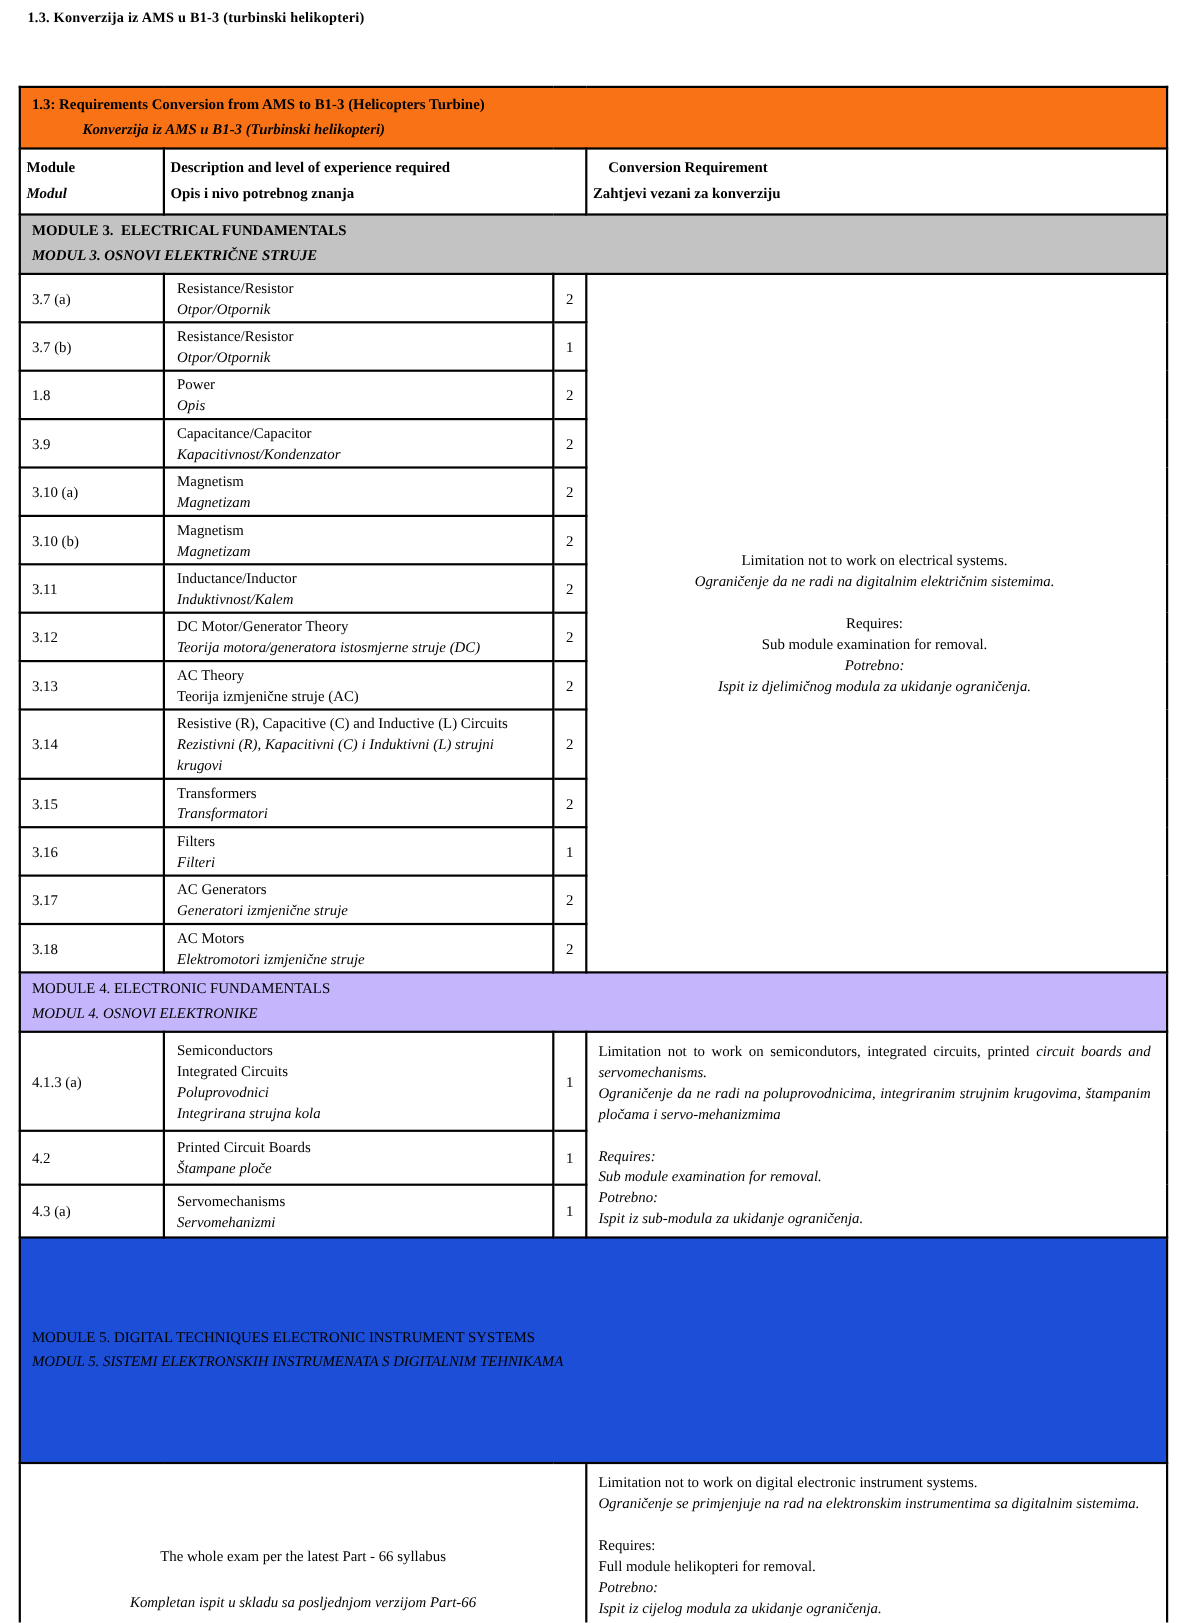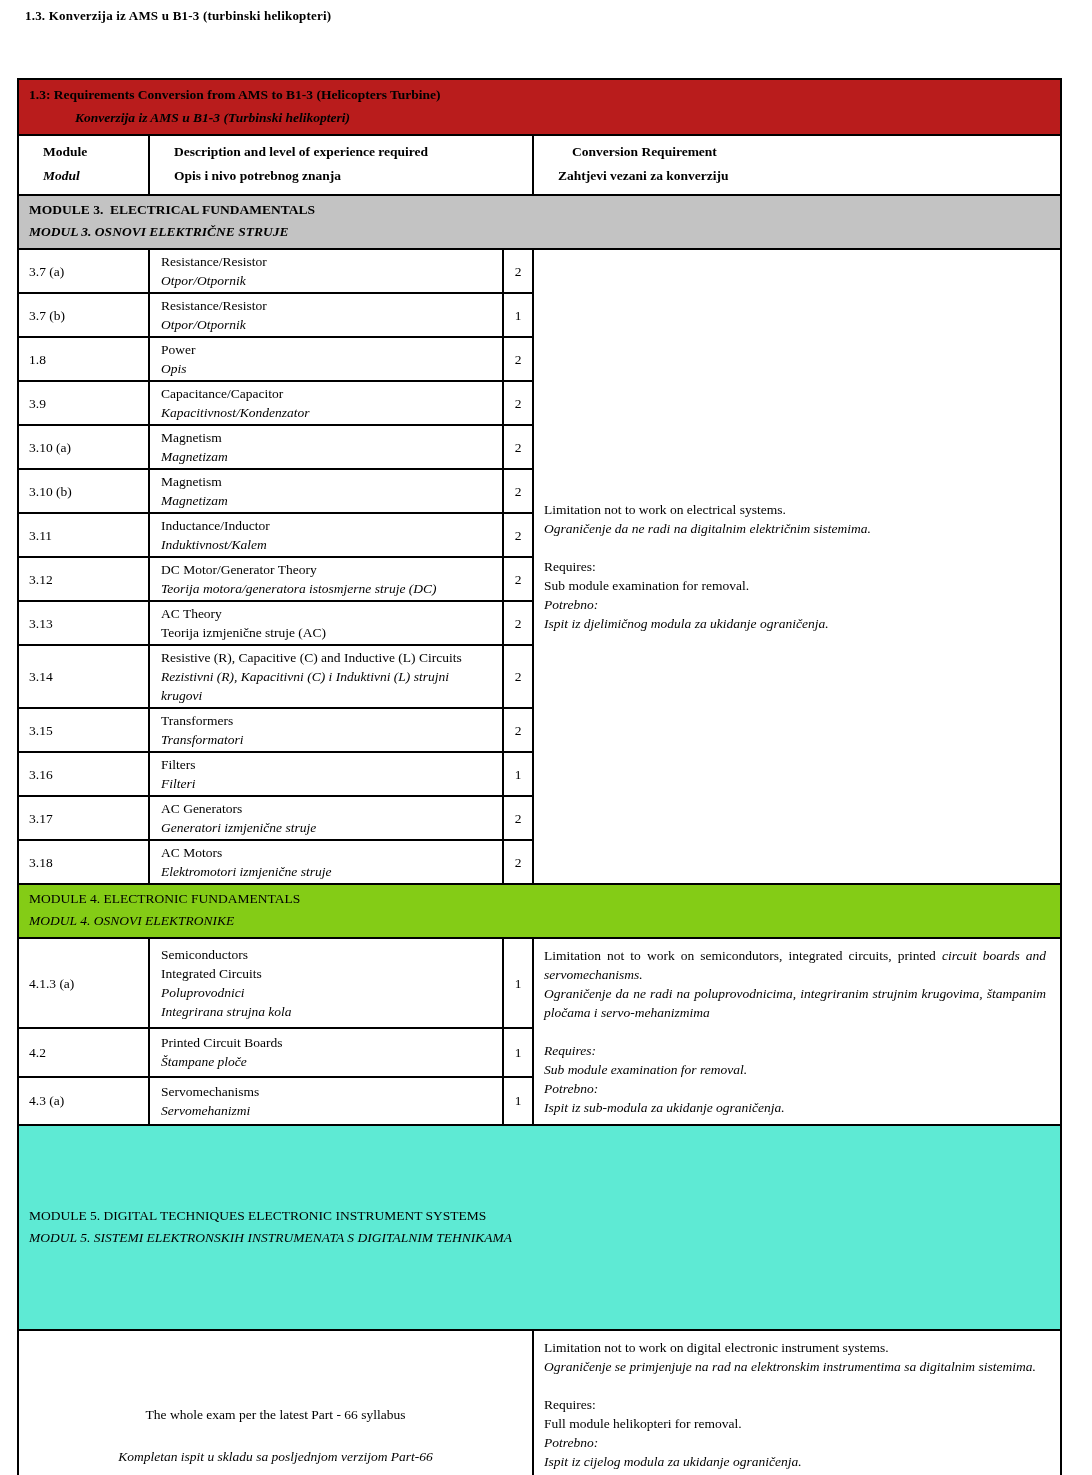--- a/index.html
+++ b/index.html
@@ -15,46 +15,46 @@
   }
   table.conv {
     position:absolute; left:17px; top:78px; width:1043px;
     border-collapse:collapse; table-layout:fixed;
   }
   td {
     border:2px solid #000; vertical-align:middle;
     font-size:13.5px; line-height:19px; padding:2px 8px;
     word-wrap:break-word;
   }
-  .gray { background:#b91c1c; }
+  .gray { background:#f97316; }
 
   
   .title-cell { padding:3px 8px 5px 10px; }
   .title-cell .en { font-weight:bold; line-height:23px; }
   .title-cell .hr { font-weight:bold; font-style:italic; padding-left:46px; line-height:23px; }
 
   
-  .colhdr { vertical-align:top; padding:4px 8px 6px 24px; }
+  .colhdr { vertical-align:top; padding:4px 8px 6px 5px; }
   .colhdr div { font-weight:bold; line-height:24px; }
   .colhdr .it { font-style:italic; }
   .req-hdr .en { padding-left:14px; }
 
   
   .section-header { padding:3px 8px 5px 10px; line-height:22px; white-space:pre-wrap; }
   .section-header .hr { font-style:italic; }
 
   
   .module-cell { padding-left:10px; vertical-align:middle; }
   .desc-cell { padding-left:11px; padding-right:20px; }
   .level-cell { text-align:center; padding:2px 2px; }
   .req-cell { padding:7px 14px 7px 10px; vertical-align:top; }
   .para { min-height:19px; }
   .para.justify { text-align:justify; }
 
-  tr.module-3 .req-cell { vertical-align:middle; }
+  tr.module-3 .req-cell { vertical-align:middle;text-align:center; }
   tr.module-5 td { height:195px; }
 
   .exam-cell { text-align:center; vertical-align:middle; padding:4px 20px; }
   .exam-cell .line { min-height:21px; line-height:21px; }
 </style>
 </head>
 <body>
 
 <h1 class="doc-title">1.3. Konverzija iz AMS u B1-3 (turbinski helikopteri)</h1>
 
@@ -205,21 +205,21 @@
       </tr>
       <tr class="module-3">
         <td class="module-cell">3.18</td>
         <td class="desc-cell">
           <div><span>AC Motors</span></div>
           <div><i>Elektromotori izmjenične struje</i></div>
         </td>
         <td class="level-cell">2</td>
       </tr>
       <tr class="module-4">
-        <td colspan="4" class="gray section-header" style="background: #84cc16;"><div class="en">MODULE 4. ELECTRONIC FUNDAMENTALS</div><div class="hr">MODUL 4. OSNOVI ELEKTRONIKE</div></td>
+        <td colspan="4" class="gray section-header" style="background: #c4b5fd;"><div class="en">MODULE 4. ELECTRONIC FUNDAMENTALS</div><div class="hr">MODUL 4. OSNOVI ELEKTRONIKE</div></td>
       </tr>
       <tr class="module-4">
         <td class="module-cell">4.1.3 (a)</td>
         <td class="desc-cell">
           <div><span>Semiconductors</span></div>
           <div><span>Integrated Circuits</span></div>
           <div><i>Poluprovodnici</i></div>
           <div><i>Integrirana strujna kola</i></div>
         </td>
         <td class="level-cell">1</td>
@@ -243,21 +243,21 @@
       </tr>
       <tr class="module-4">
         <td class="module-cell">4.3 (a)</td>
         <td class="desc-cell">
           <div><span>Servomechanisms</span></div>
           <div><i>Servomehanizmi</i></div>
         </td>
         <td class="level-cell">1</td>
       </tr>
       <tr class="module-5">
-        <td colspan="4" class="gray section-header" style="background: #5eead4;"><div class="en">MODULE 5. DIGITAL TECHNIQUES ELECTRONIC INSTRUMENT SYSTEMS</div><div class="hr">MODUL 5. SISTEMI ELEKTRONSKIH INSTRUMENATA S DIGITALNIM TEHNIKAMA</div></td>
+        <td colspan="4" class="gray section-header" style="background: #1d4ed8;"><div class="en">MODULE 5. DIGITAL TECHNIQUES ELECTRONIC INSTRUMENT SYSTEMS</div><div class="hr">MODUL 5. SISTEMI ELEKTRONSKIH INSTRUMENATA S DIGITALNIM TEHNIKAMA</div></td>
       </tr>
       <tr class="module-5">
         <td colspan="3" class="exam-cell">
           <div class="line"><span>The whole exam per the latest Part - 66 syllabus</span></div>
           <div class="line"></div>
           <div class="line"><i>Kompletan ispit u skladu sa posljednjom verzijom Part-66</i></div>
         </td>
         <td class="req-cell">
           <div class="para"><span>Limitation not to work on digital electronic instrument systems.</span></div>
           <div class="para justify"><i>Ograničenje se primjenjuje na rad na elektronskim instrumentima sa digitalnim sistemima.</i></div>

